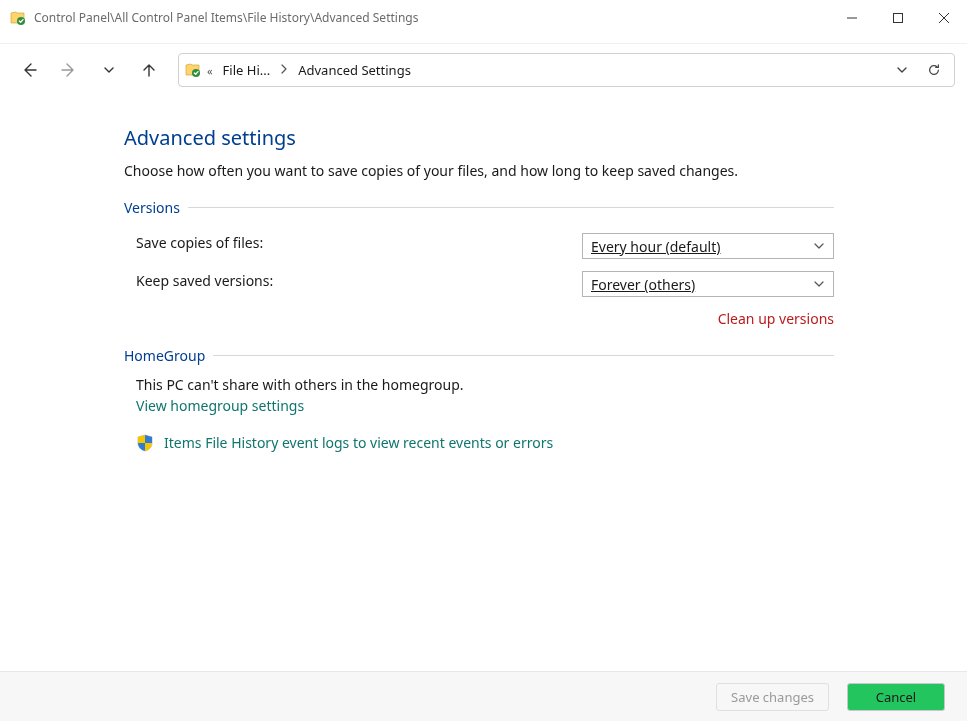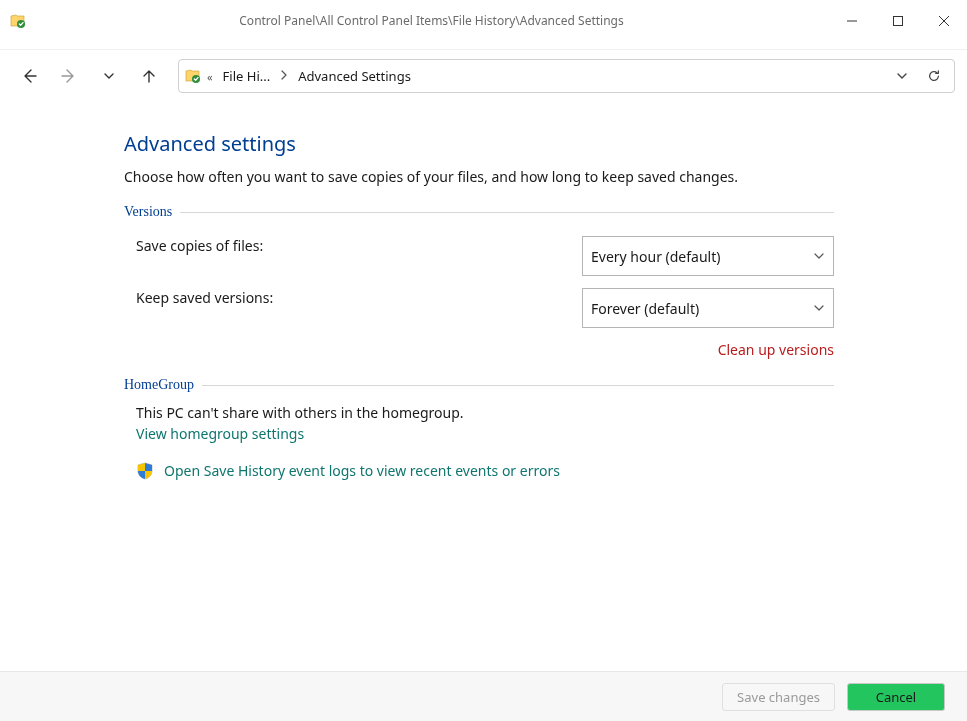--- a/index.html
+++ b/index.html
@@ -10,26 +10,25 @@
       background: #ffffff;
       width: 967px;
       height: 721px;
       display: flex;
       flex-direction: column;
       overflow: hidden;
     }
 
     
     .titlebar {
-      height: 50px;
+      height: 44px;
       display: flex;
       align-items: center;
       padding: 0 0 8px 10px;
       border-bottom: 1px solid #f0f0f0;
-      text-align: center;
     }
     .titlebar .title-icon {
       width: 16px; height: 16px;
       margin-right: 8px;
       flex-shrink: 0;
     }
     .titlebar .title-text {
       color: #6b6b6b;
       font-size: 12px;
       flex: 1;
@@ -131,41 +130,41 @@
       font-size: 14px;
       margin-bottom: 18px;
     }
 
     .groupbox { margin-bottom: 18px; }
     .group-header {
       display: flex;
       align-items: center;
       gap: 8px;
       margin-bottom: 10px;
-      font-family: Liberation Serif, serif;
     }
     .group-title { color: #003e92; font-size: 14px; white-space: nowrap; }
     .group-line { flex: 1; height: 1px; background: #d8d8d8; }
 
     .field-row {
       display: flex;
       align-items: flex-start;
       padding: 6px 0 6px 12px;
     }
     .field-label { flex: 1; font-size: 14px; }
     .select {
       width: 252px;
-      height: 40px;
+      height: 26px;
       border: 1px solid #b5b5b5;
       display: flex;
       align-items: center;
       padding: 0 8px;
       font-size: 14px;
       background: #fff;
       position: relative;
+      text-decoration: underline;
     }
     .select .sel-text { flex: 1; }
     .select .sel-chev { color: #555; }
     .select .sel-chev svg { width: 12px; height: 12px; }
 
     .link-row { text-align: right; padding-top: 6px; }
     .link { color: #b91c1c; font-size: 14px; cursor: pointer; }
     .link-inline { color: #0f766e; font-size: 14px; cursor: pointer; }
 
     .body-text { font-size: 14px; padding-left: 12px; }
@@ -181,21 +180,21 @@
 
     
     .footer {
       height: 50px;
       background: #f7f7f7;
       border-top: 1px solid #e8e8e8;
       display: flex;
       align-items: center;
       justify-content: flex-end;
       padding: 0 22px;
-      gap: 12px;
+      gap: 18px;
     }
     .btn {
       min-width: 98px;
       height: 28px;
       border: 1px solid #c8c8c8;
       background: #22c55e;
       border-radius: 3px;
       font-size: 13px;
       padding: 0 14px;
       display: flex; align-items: center; justify-content: center;
@@ -306,21 +305,21 @@
             <svg viewBox="0 0 12 12">
                 <path d="M2 4 L6 8 L10 4" stroke="#555" stroke-width="1.2" fill="none" stroke-linecap="round" stroke-linejoin="round"></path>
               </svg>
           </span>
         </div>
       </div>
 
       <div class="field-row">
         <span class="field-label">Keep saved versions:</span>
         <div class="select">
-          <span class="sel-text">Forever (default)</span>
+          <span class="sel-text">Forever (others)</span>
           <span class="sel-chev">
             <svg viewBox="0 0 12 12">
                 <path d="M2 4 L6 8 L10 4" stroke="#555" stroke-width="1.2" fill="none" stroke-linecap="round" stroke-linejoin="round"></path>
               </svg>
           </span>
         </div>
       </div>
 
       <div class="link-row">
         <span class="link">Clean up versions</span>
@@ -342,21 +341,21 @@
       <div class="event-line">
         <span class="shield-icon">
           <svg viewBox="0 0 18 18">
             <path d="M9 1 L16 3 V9 C16 13 13 16 9 17 C5 16 2 13 2 9 V3 Z" fill="#fff" stroke="#888" stroke-width="0.5"></path>
             <path d="M9 1 L16 3 V9 L9 9 Z" fill="#2e7cd6"></path>
             <path d="M9 1 L2 3 V9 L9 9 Z" fill="#f6c500"></path>
             <path d="M9 9 L16 9 C16 13 13 16 9 17 Z" fill="#f6c500"></path>
             <path d="M9 9 L2 9 C2 13 5 16 9 17 Z" fill="#2e7cd6"></path>
           </svg>
         </span>
-        <span class="link-inline">Open Save History event logs to view recent events or errors</span>
+        <span class="link-inline">Items File History event logs to view recent events or errors</span>
       </div>
     </div>
 
   </div>
 </div>
 
 <div class="footer">
   <div class="btn disabled">Save changes</div>
   <div class="btn">Cancel</div>
 </div>

